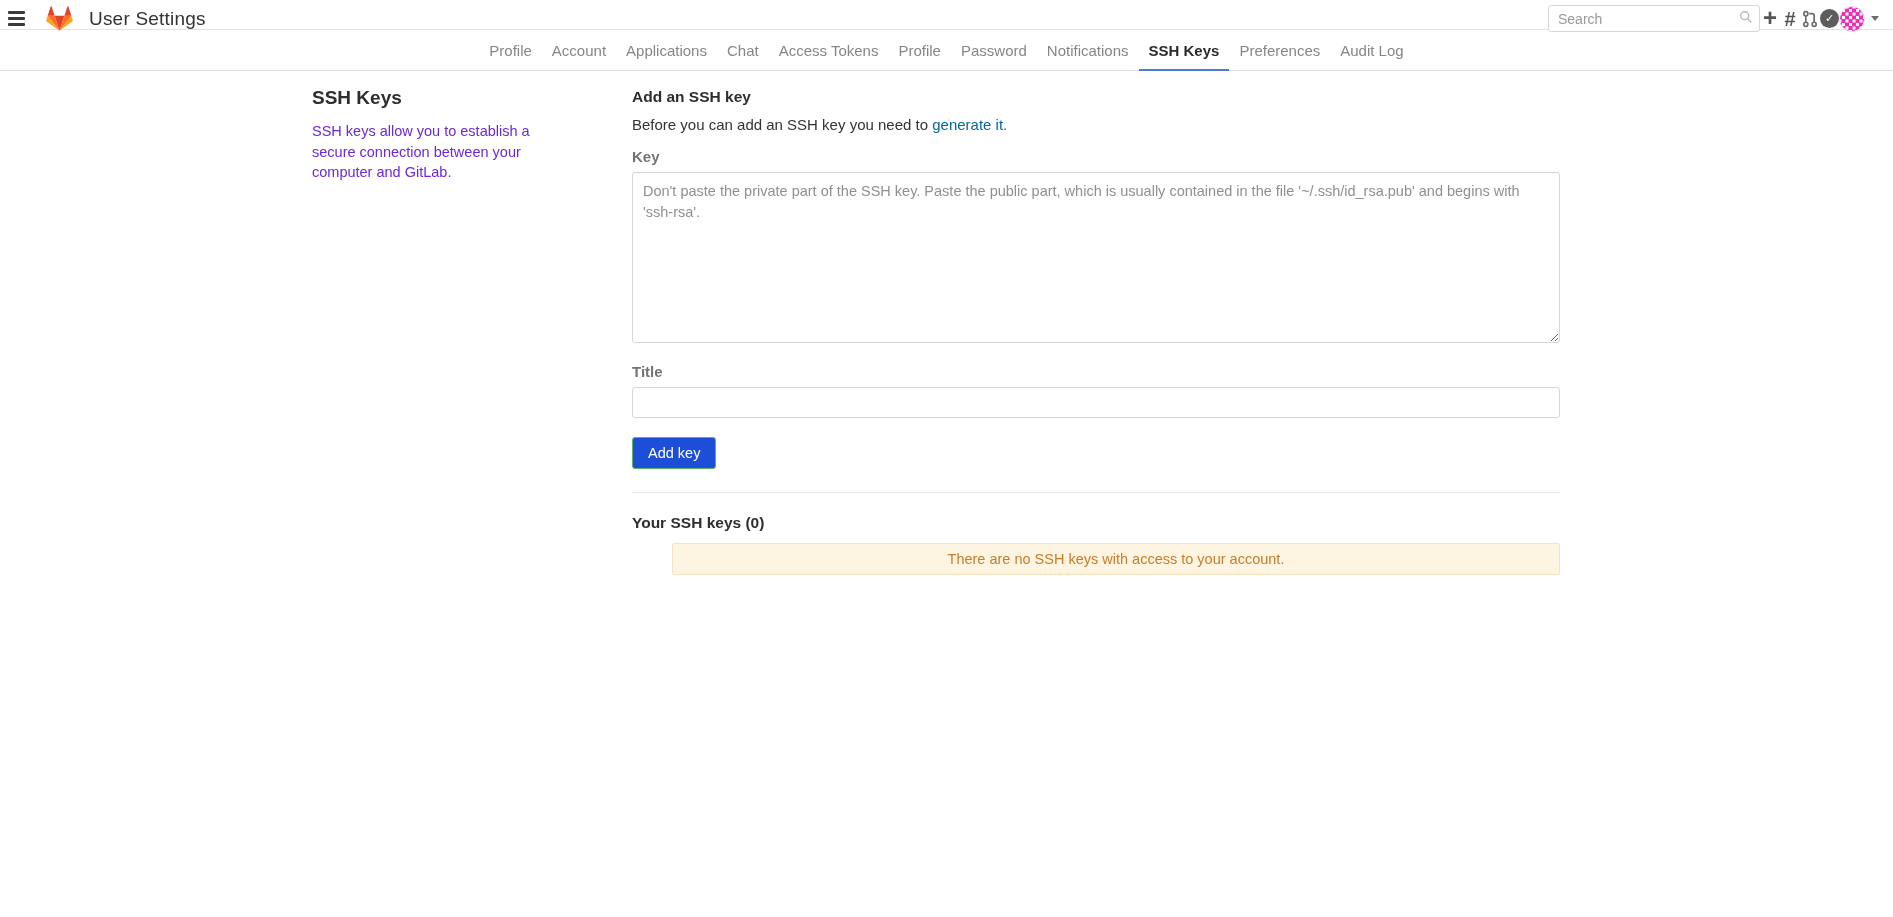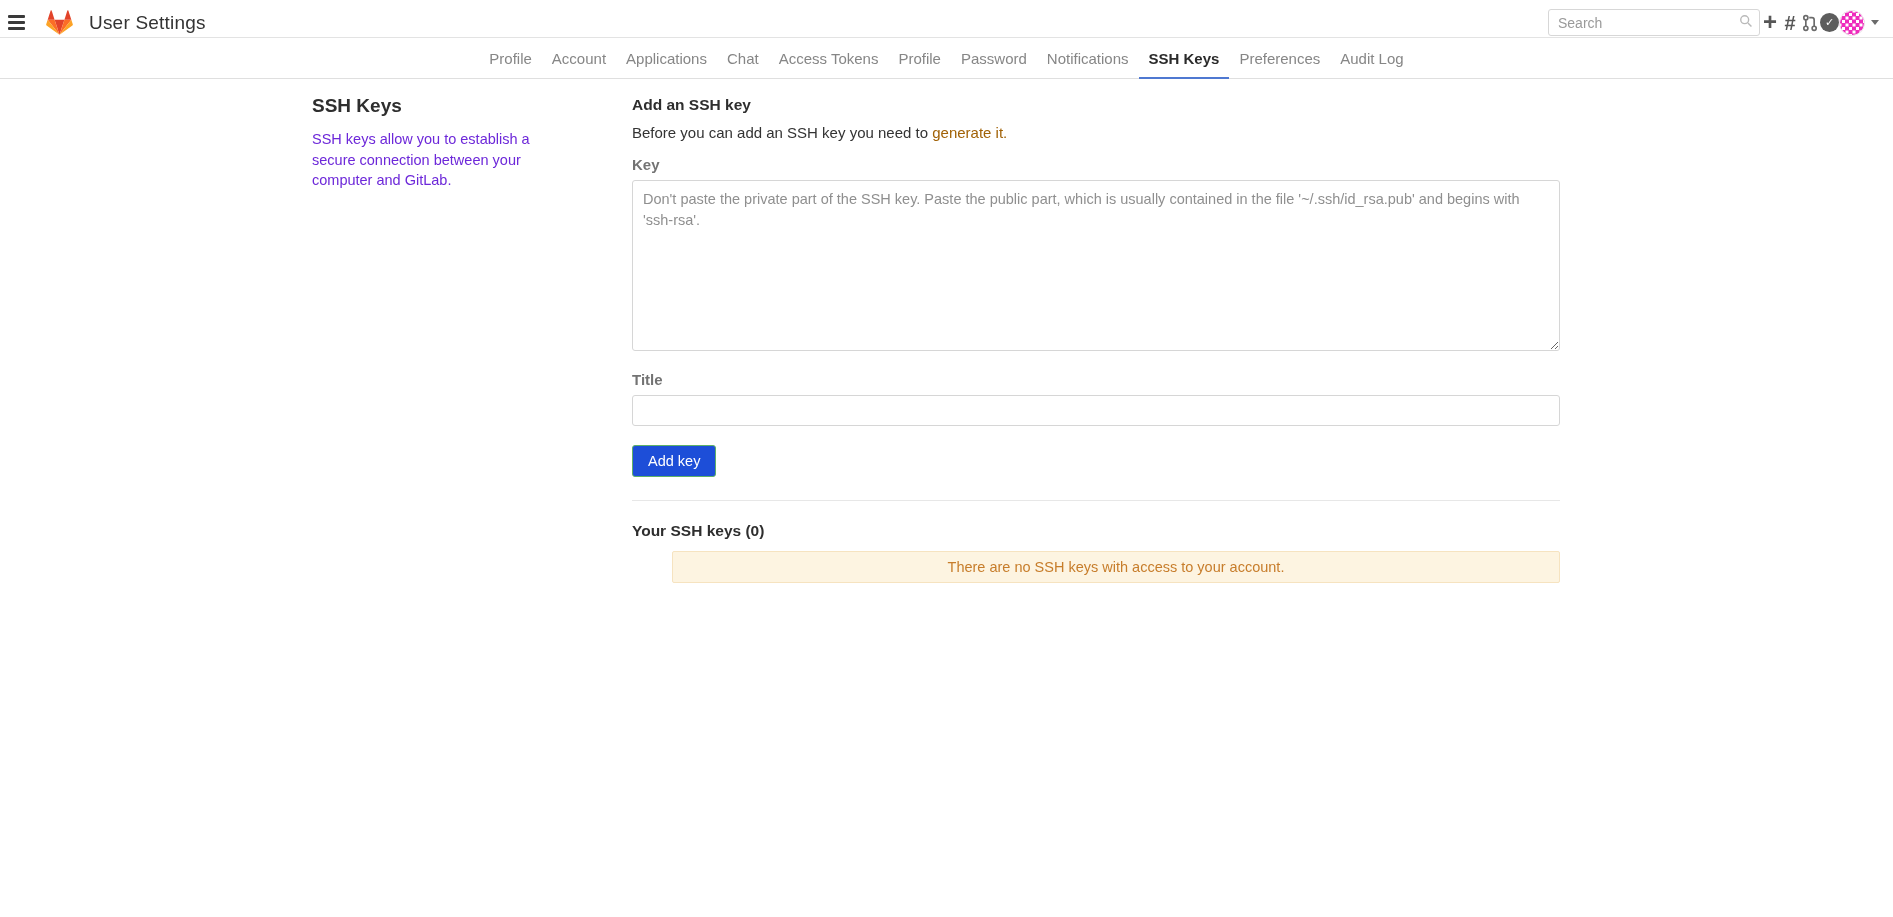--- a/index.html
+++ b/index.html
@@ -5,21 +5,21 @@
   * { margin: 0; padding: 0; box-sizing: border-box; }
   html, body { width: 1893px; height: 917px; background: #fff; }
   body {
     font-family: "Liberation Sans", "DejaVu Sans", sans-serif;
     color: #2e2e2e;
     font-size: 15px;
   }
 
   
   .navbar {
-    height: 38px;
+    height: 30px;
     background: #ffffff;
     border-bottom: 1px solid #e3e3e3;
     display: flex;
     align-items: center;
     padding: 8px 14px 0 6px;
   }
   .hamburger { width: 26px; height: 26px; display: flex; flex-direction: column; justify-content: center; gap: 3px; cursor: pointer; padding-left: 2px; }
   .hamburger span { display: block; width: 17px; height: 3px; background: #3a3a3a; border-radius: 1px; }
   .logo { margin-left: 14px; display: flex; align-items: center; cursor: pointer; }
   .navbar-title { margin-left: 16px; font-size: 19px; color: #333; letter-spacing: .2px; }
@@ -76,21 +76,21 @@
 
   
   .content { display: flex; padding: 14px 0 0 312px; }
   .sidebar-col { width: 260px; flex-shrink: 0; }
   .sidebar-col h3 { font-size: 19px; font-weight: 700; color: #2e2e2e; margin-top: 2px; }
   .sidebar-col p { margin-top: 12px; font-size: 14.5px; line-height: 1.42; color: #6d28d9; }
 
   .form-col { margin-left: 60px; width: 928px; }
   .section-heading { font-size: 15.5px; font-weight: 700; margin: 3px 0 10px; }
   .intro { font-size: 15px; margin-bottom: 15px; color: #333; }
-  .link { color: #a16207; text-decoration: none; cursor: pointer; }
+  .link { color: #0369a1; text-decoration: none; cursor: pointer; }
 
   .field-label { display: block; font-size: 15px; font-weight: 700; margin-bottom: 7px; color: #737373; }
   .key-textarea {
     width: 100%; height: 171px;
     border: 1px solid #d6d6d6; border-radius: 3px;
     padding: 8px 10px;
     font-family: inherit; font-size: 14.5px; color: #333;
     resize: vertical; outline: none; line-height: 1.42;
   }
   .key-textarea::placeholder { color: #8f8f8f; }

